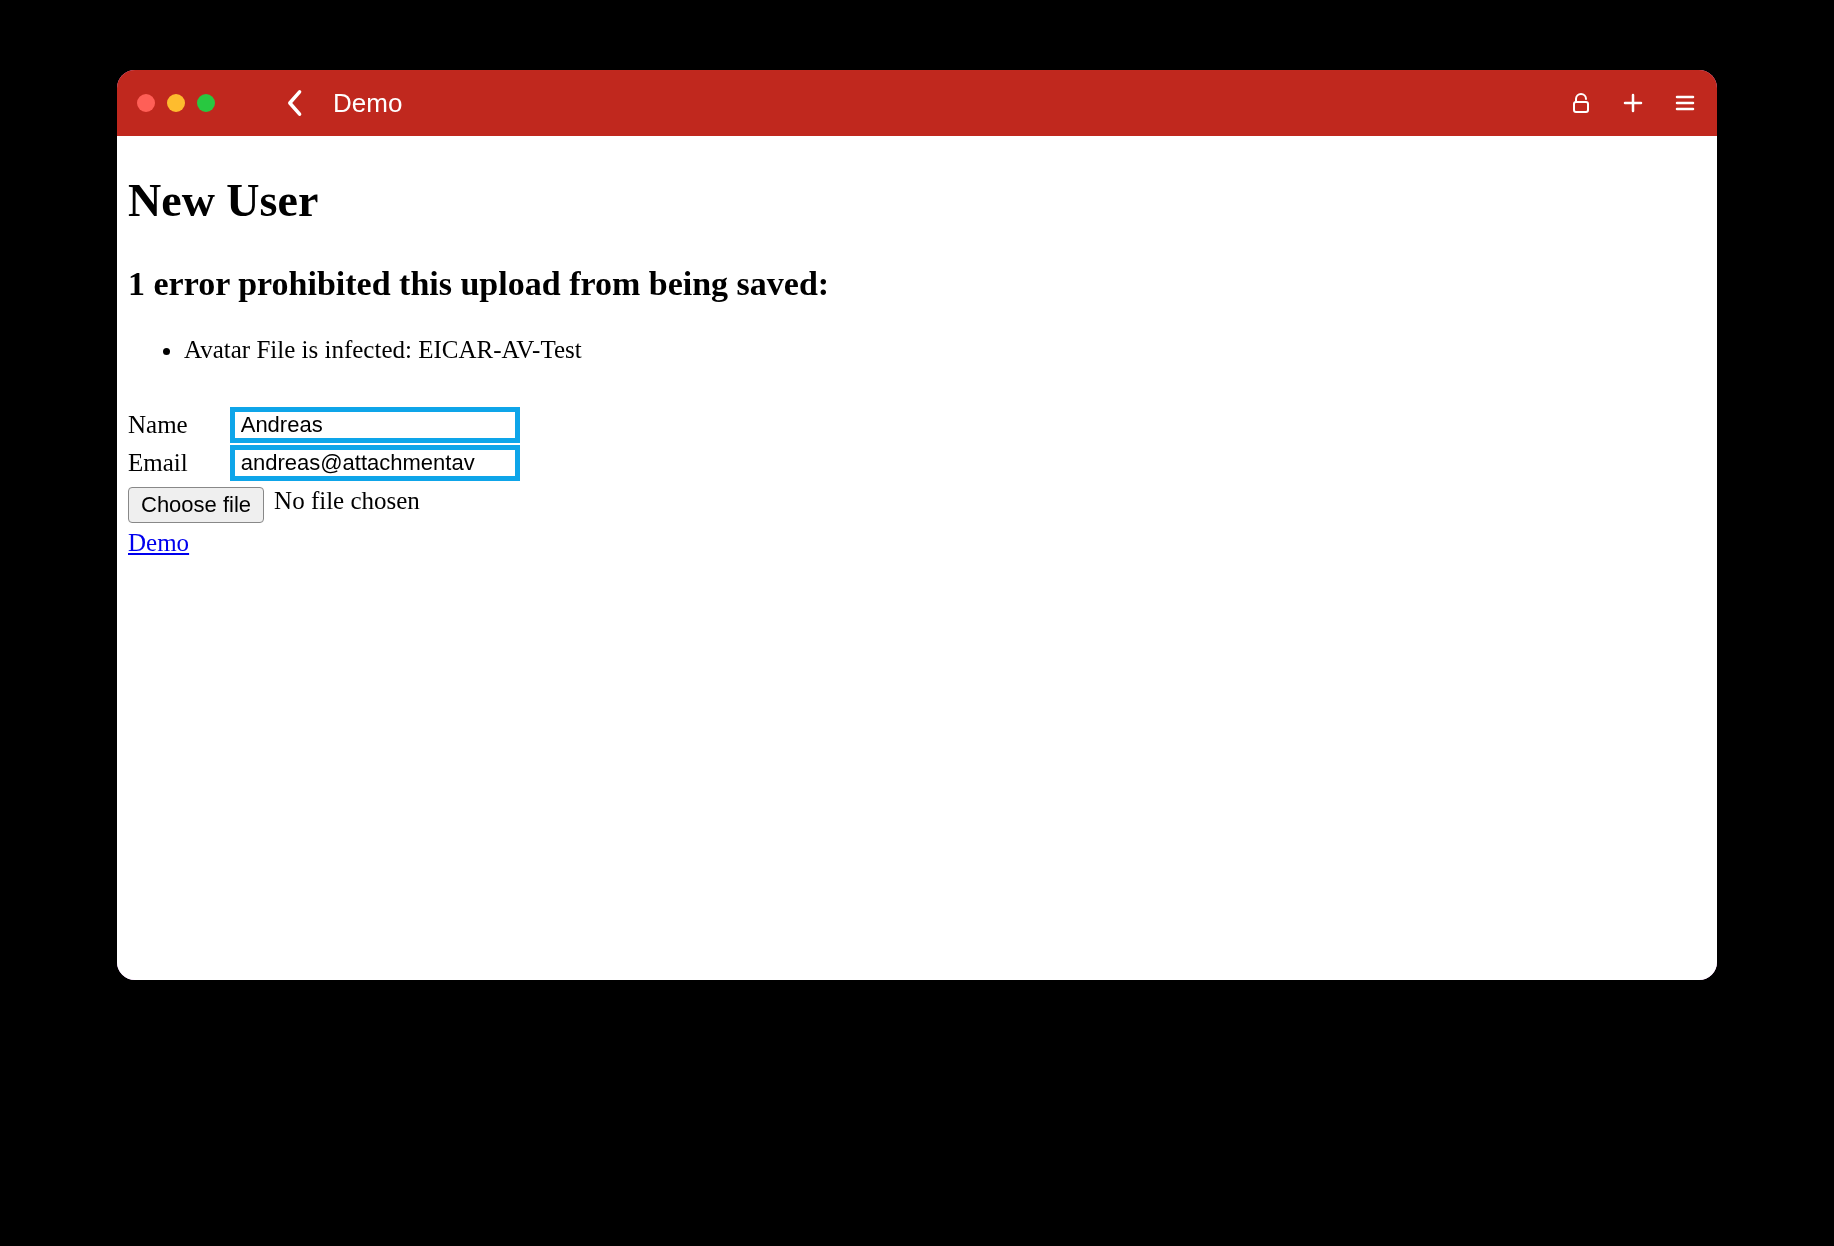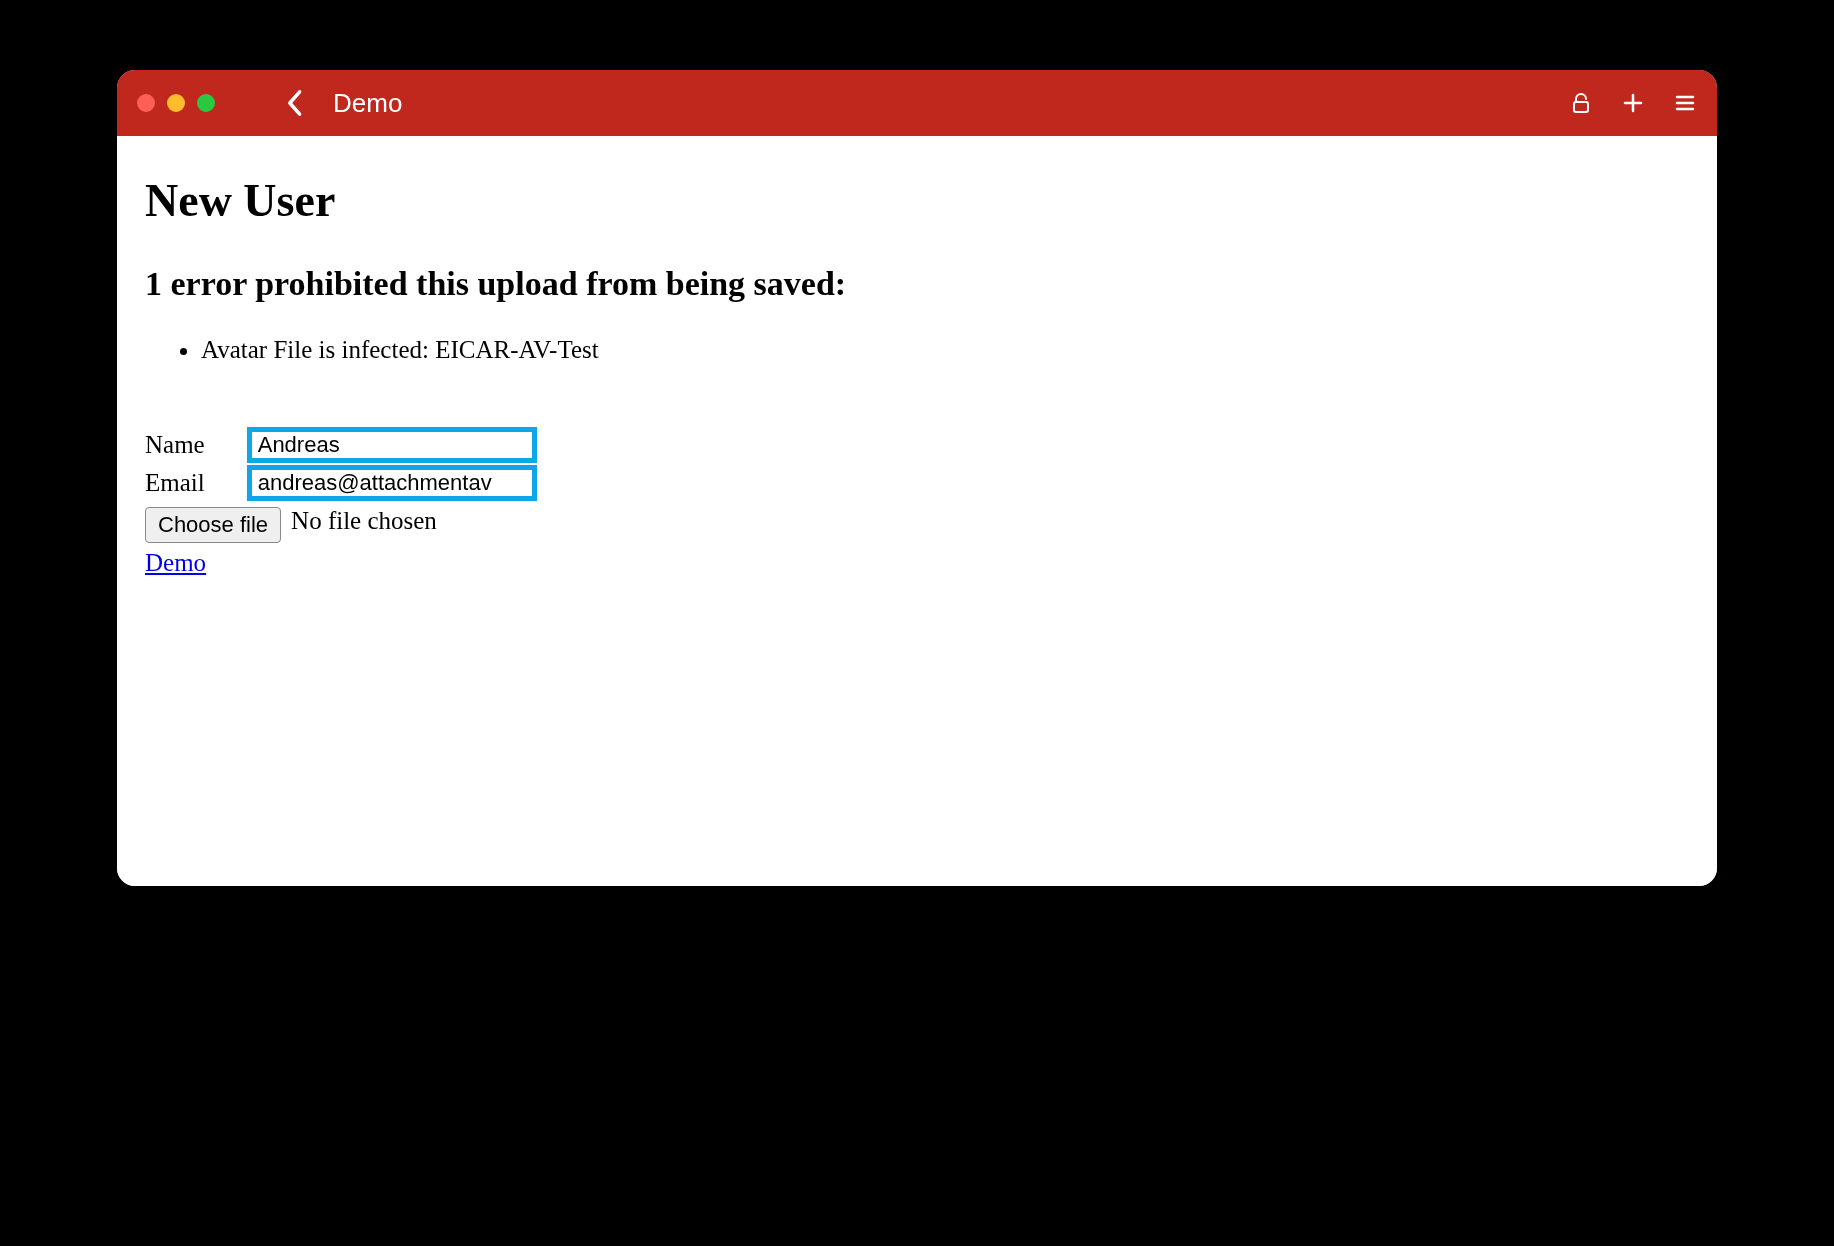--- a/index.html
+++ b/index.html
@@ -12,21 +12,21 @@
       width: 1834px;
       height: 1246px;
       display: flex;
       align-items: flex-start;
       justify-content: center;
       padding-top: 70px;
       font-family: "Times New Roman", Times, serif;
     }
     .window {
       width: 1600px;
-      height: 816px;
+      height: 910px;
       background: #f0abfc;
       border-radius: 18px;
       overflow: hidden;
       box-shadow: 0 20px 60px rgba(0,0,0,0.5);
       display: flex;
       flex-direction: column;
     }
     .titlebar {
       background: #c0281e;
       height: 66px;
@@ -71,38 +71,38 @@
       gap: 28px;
       align-items: center;
     }
     .titlebar-right svg {
       width: 24px;
       height: 24px;
       cursor: pointer;
     }
     .content {
       flex: 1;
-      padding: 20px 28px;
+      padding: 20px 11px;
       background: #fff;
     }
     h1.page-title {
       font-size: 46px;
       font-weight: bold;
       margin-top: 18px;
       margin-bottom: 38px;
     }
     h2.error-heading {
       font-size: 34px;
       font-weight: bold;
       margin-bottom: 28px;
       margin-top: 12px;
     }
     ul.error-list {
       padding-left: 56px;
-      margin-bottom: 58px;
+      margin-bottom: 38px;
     }
     ul.error-list li {
       font-size: 25px;
       line-height: 1.5;
     }
     .form-row {
       display: flex;
       align-items: center;
       margin-bottom: 2px;
     }

